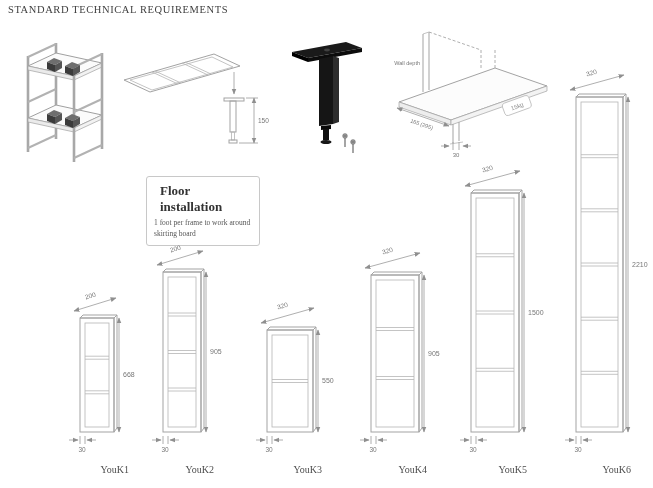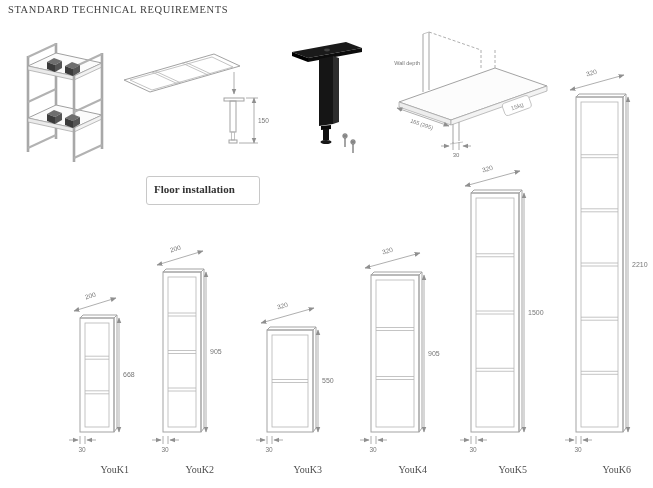--- a/index.html
+++ b/index.html
@@ -1,20 +1,20 @@
 <!DOCTYPE html>
 <html><head>
 <meta charset="utf-8">
 <style>
   html,body{margin:0;padding:0;}
   body{width:653px;height:488px;background:#ffffff;font-family:"Liberation Sans",sans-serif;position:relative;overflow:hidden;}
   .abs{position:absolute;font-family:Liberation Serif, serif;}
   #title{left:8px;top:4px;font-size:10.5px;letter-spacing:.6px;color:#3f3f3f;}
   .note-box{left:146px;top:176px;width:98px;border:1px solid #c8c8c8;border-radius:3px;padding:6px 7px;color:#555;background:#fff;}
-  .note-box .h{font-size:11px;font-weight:bold;color:#333;margin-bottom:3px;}
+  .note-box .h{font-size:13px;font-weight:bold;color:#333;margin-bottom:3px;margin-left:6px;}
   .note-box .b{font-size:7.5px;line-height:1.4;}
   .frame-label{width:60px;text-align:right;font-size:10px;color:#4d4d4d;top:464px;}
   svg{position:absolute;overflow:visible;}
   svg text{font-family:"Liberation Sans",sans-serif;}
   .ln{stroke:#a3a3a3;stroke-width:1;fill:none;}
   .ln2{stroke:#b5b5b5;stroke-width:.8;fill:none;}
   .dim{stroke:#9a9a9a;stroke-width:.8;fill:none;}
   .dsh{stroke-dasharray:3 2;}
   .dimtxt{fill:#777;}
   .post{stroke:#a8a8a8;stroke-width:2.6;}
@@ -98,20 +98,21 @@
   <g>
     <line class="dim" x1="128" y1="56" x2="140" y2="56"></line>
     <line class="dim" x1="121" y1="101" x2="140" y2="101"></line>
     <line class="dim" x1="136" y1="56" x2="136" y2="101" marker-start="url(#ahf)" marker-end="url(#ahf)"></line>
     <text class="dimtxt" font-size="6.5" x="140" y="81">150</text>
   </g>
 </svg>
 
 <div class="abs note-box">
   <div class="h">Floor installation</div>
+  <div class="b">1 foot per frame to work around skirting board</div>
 </div>
 
 <svg style="left:288px;top:36px" width="80" height="122" viewBox="0 0 80 122">
   <g>
     <polygon points="4,16 58,6 74,12 20,22" fill="#1a1a1a"></polygon>
     <polygon points="4,16 20,22 20,26 4,20" fill="#000000"></polygon>
     <polygon points="20,22 74,12 74,16 20,26" fill="#0c0c0c"></polygon>
     <ellipse cx="39" cy="14" rx="3" ry="1.4" fill="#404040"></ellipse>
   </g>
   <g>

